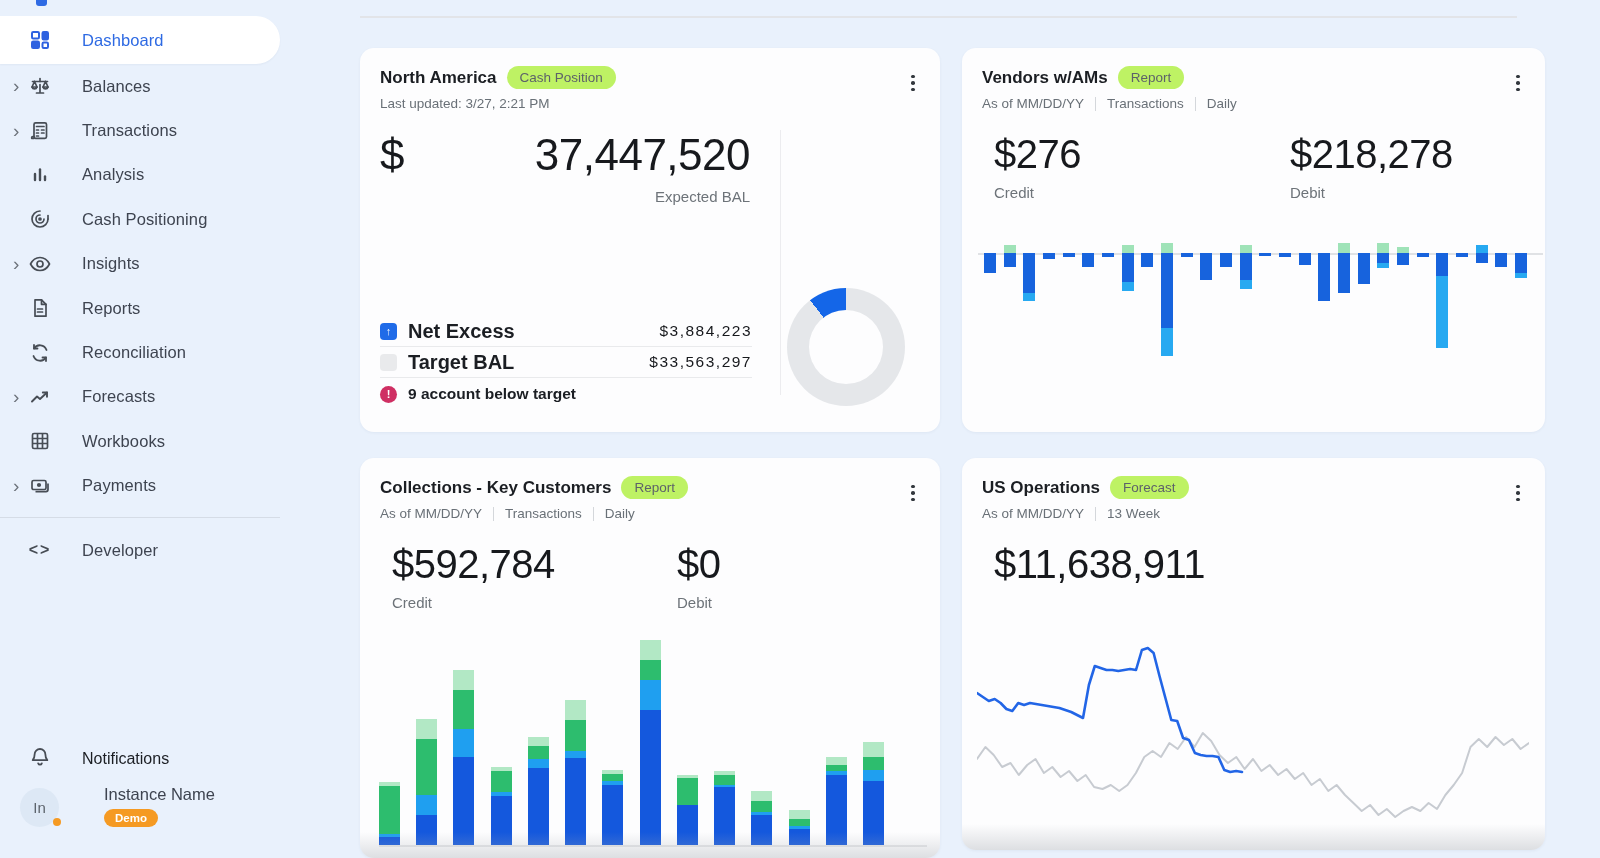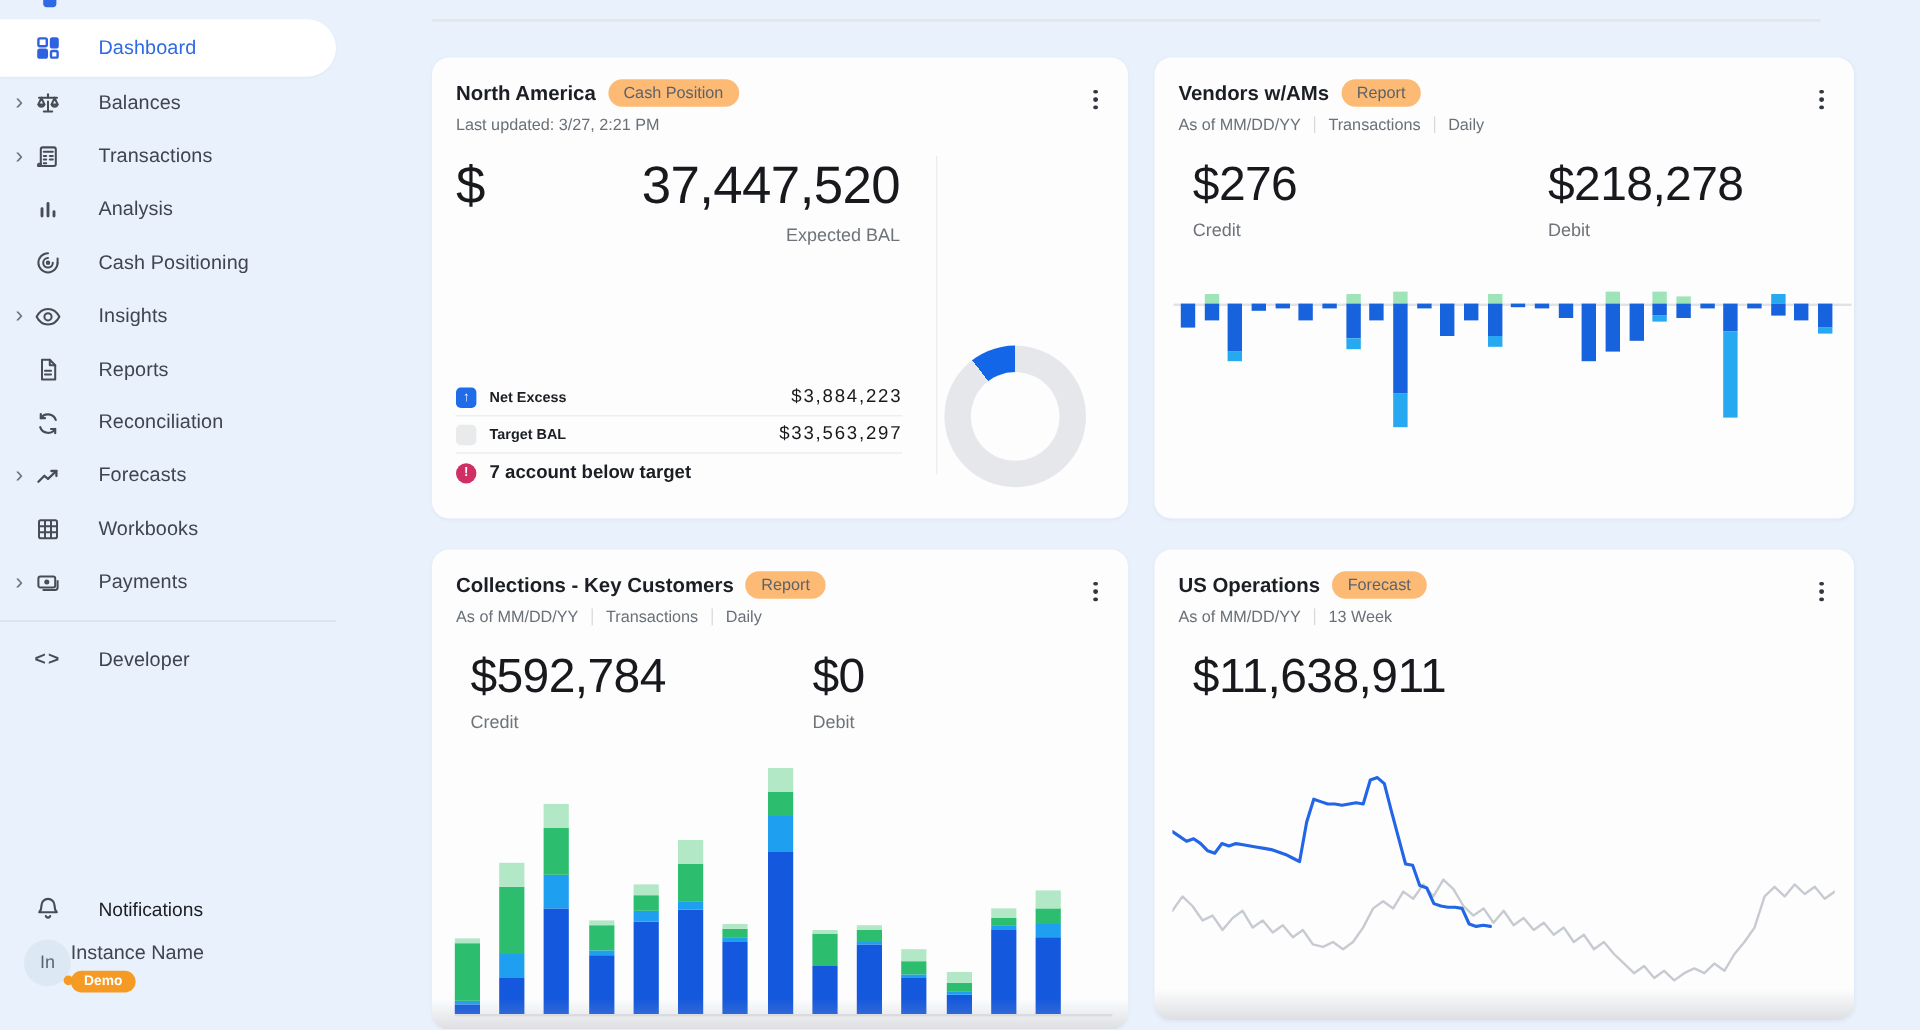--- a/index.html
+++ b/index.html
@@ -20,41 +20,41 @@
     box-shadow:0 1px 2px rgba(40,60,100,.05); }
   .nav-item .chev { position:absolute; left:13px; top:50%; transform:translateY(-54%);
     font-size:19px; color:#6e747c; line-height:1; }
   .nav-item .nicon { position:absolute; left:28px; width:24px; height:24px; display:flex;
     align-items:center; justify-content:center; }
   .nav-item .nlabel { position:absolute; left:82px; font-size:16.5px; color:#3e4450; letter-spacing:.1px; }
   .nav-item.active .nlabel { color:#2e6ae3; font-weight:500; }
   .nav-divider { border-top:1px solid #d5dce6; margin:9px 0 10px 0; }
   .code-glyph { font-size:16px; font-weight:700; color:#474d55; letter-spacing:2px; }
   .side-footer-item { position:absolute; left:0; right:0; height:44px; display:flex; align-items:center; cursor:pointer; }
-  .instance-row { position:absolute; left:20px; top:783px; display:flex; align-items:flex-start; cursor:pointer; }
+  .instance-row { position:absolute; left:20px; top:783px; display:flex; align-items:flex-end; cursor:pointer;gap:45px; }
   .avatar { width:39px; height:39px; border-radius:50%; background:#dde8f5; color:#5d646c;
     font-size:15px; display:flex; align-items:center; justify-content:center; position:relative; }
   .avatar .status-dot { position:absolute; right:-2px; bottom:1px; width:8px; height:8px;
     border-radius:50%; background:#f59a23; }
   .instance-meta { margin-left:0; }
   .instance-name { font-size:16.5px; color:#3e4450; margin-top:2px; }
   .demo-badge { display:inline-block; margin-top:5px; background:#f59a23; color:#fff;
     font-size:11.5px; font-weight:700; padding:3px 11px; border-radius:999px; }
   
   .top-rule { position:absolute; left:360px; top:16px; width:1157px; height:2px; background:#e2e4e8; }
   .card { position:absolute; background:#fdfdfe; border-radius:14px;
     box-shadow:0 1px 3px rgba(50,70,110,.06); overflow:hidden; }
   #card-na  { left:360px; top:48px;  width:580px; height:384px; }
   #card-vn  { left:962px; top:48px;  width:583px; height:384px; }
   #card-cl  { left:360px; top:458px; width:580px; height:400px; }
   #card-us  { left:962px; top:458px; width:583px; height:392px; }
   .card-pad { position:absolute; left:20px; top:18px; right:20px; }
   .card-head { display:flex; align-items:center; gap:10px; }
   .card-title { font-size:17px; font-weight:700; color:#1b1e23; }
-  .badge { background:#fdba74; color:#5d6269; font-size:13.5px; padding:4px 13px; border-radius:999px; }
+  .badge { background:#bef264; color:#5d6269; font-size:13.5px; padding:4px 13px; border-radius:999px; }
   .kebab { position:absolute; right:14px; top:22px; width:26px; height:26px; border:none;
     background:transparent; cursor:pointer; display:flex; flex-direction:column;
     align-items:center; justify-content:center; gap:3px; }
   .kebab i { width:3.6px; height:3.6px; border-radius:50%; background:#33383e; }
   .card-sub { margin-top:7px; font-size:13.5px; color:#697077; display:flex; align-items:center; }
   .meta-sep { width:1px; height:14px; background:#d4d7db; margin:0 11px; }
   
   .na-big { position:absolute; left:20px; top:82px; width:370px; }
   .na-dollar { position:absolute; left:0; top:0; font-size:44px; font-weight:500; color:#17191d; }
   .na-value { text-align:right; font-size:44px; font-weight:500; color:#17191d; letter-spacing:-.5px; }
@@ -63,21 +63,21 @@
   .donut { position:absolute; left:427px; top:240px; width:118px; height:118px; border-radius:50%; }
   .donut .hole { position:absolute; left:22px; top:22px; right:22px; bottom:22px;
     border-radius:50%; background:#fdfdfe; }
   .na-rows { position:absolute; left:20px; top:268px; width:372px; }
   .na-row { display:flex; align-items:center; height:31px; border-bottom:1px solid #e9eaec; }
   .na-row:last-of-type { border-bottom:1px solid #e9eaec; }
   .sq-icon { width:17px; height:17px; border-radius:4px; margin-right:11px; flex:0 0 auto;
     display:flex; align-items:center; justify-content:center; font-size:11px; font-weight:700; color:#fff; }
   .sq-blue { background:#1f6be8; }
   .sq-gray { background:#e9eaec; }
-  .na-row-label { font-size:12px; font-weight:700; color:#1b1e23; }
+  .na-row-label { font-size:20px; font-weight:700; color:#1b1e23; }
   .na-row-value { margin-left:auto; font-size:15.5px; font-weight:500; color:#17191d; letter-spacing:1.5px; }
   .na-alert { display:flex; align-items:center; height:32px; }
   .alert-icon { width:17px; height:17px; border-radius:50%; background:#cf2f63; color:#fff;
     font-size:11px; font-weight:700; display:flex; align-items:center; justify-content:center; margin-right:11px; }
   .na-alert-text { font-size:15.5px; font-weight:700; color:#1b1e23; }
   
   .stats { position:absolute; left:32px; top:84px; right:20px; height:90px; }
   .stat { position:absolute; top:0; }
   .stat-value { font-size:40px; font-weight:500; color:#17191d; letter-spacing:-.5px; }
   .stat-label { font-size:15px; color:#6d7379; margin-top:7px; }
@@ -284,21 +284,21 @@
       <span class="na-row-label">Net Excess</span>
       <span class="na-row-value">$3,884,223</span>
     </div>
     <div class="na-row">
       <span class="sq-icon sq-gray"></span>
       <span class="na-row-label">Target BAL</span>
       <span class="na-row-value">$33,563,297</span>
     </div>
     <div class="na-alert">
       <span class="alert-icon">!</span>
-      <span class="na-alert-text">7 account below target</span>
+      <span class="na-alert-text">9 account below target</span>
     </div>
   </div>
 </section>
 
 <section class="card" id="card-vn">
   <div class="card-pad">
     <div class="card-head">
       <span class="card-title">Vendors w/AMs</span>
       <span class="badge">Report</span>
     </div>

